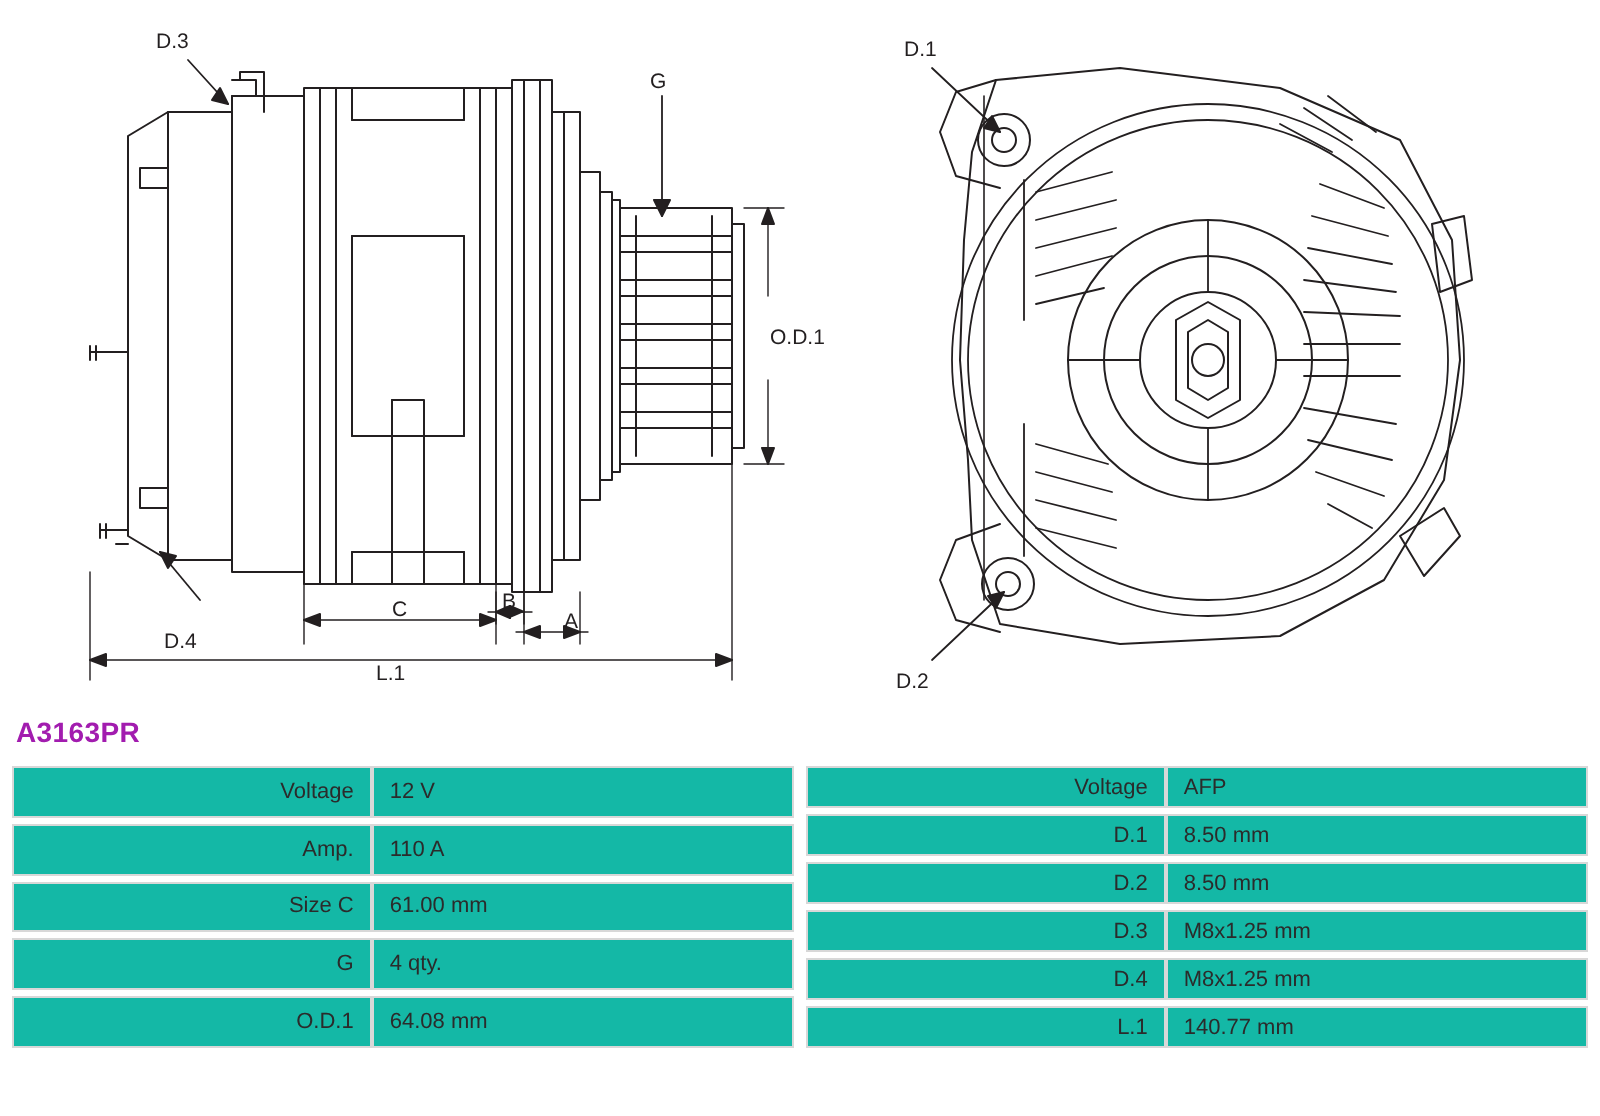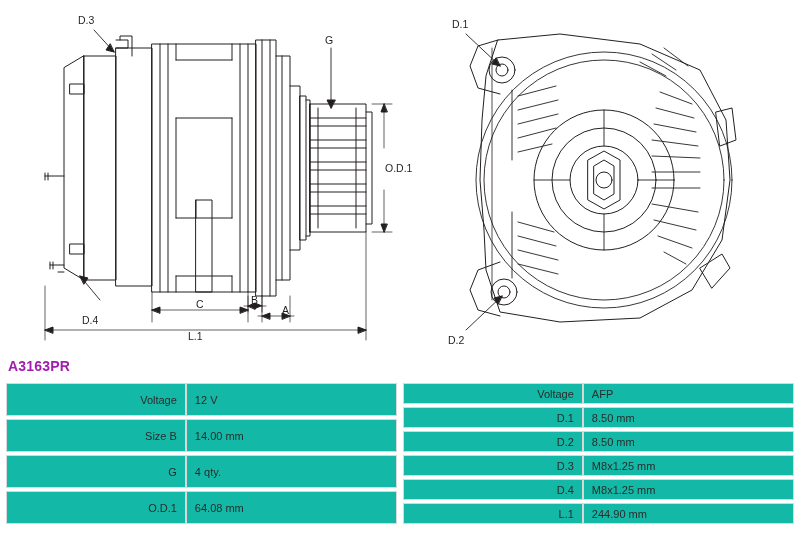--- a/index.html
+++ b/index.html
@@ -222,22 +222,26 @@
   <div class="part-number">A3163PR</div>
 
   <div class="spec-tables">
     <table class="spec">
       <tbody>
         <tr>
           <td class="label">Voltage</td>
           <td class="value">12 V</td>
         </tr>
         <tr>
-          <td class="label">Size B</td>
-          <td class="value">14.00 mm</td>
+          <td class="label">Amp.</td>
+          <td class="value">110 A</td>
+        </tr>
+        <tr>
+          <td class="label">Size C</td>
+          <td class="value">61.00 mm</td>
         </tr>
         <tr>
           <td class="label">G</td>
           <td class="value">4 qty.</td>
         </tr>
         <tr>
           <td class="label">O.D.1</td>
           <td class="value">64.08 mm</td>
         </tr>
       </tbody>
@@ -260,19 +264,19 @@
         <tr>
           <td class="label">D.3</td>
           <td class="value">M8x1.25 mm</td>
         </tr>
         <tr>
           <td class="label">D.4</td>
           <td class="value">M8x1.25 mm</td>
         </tr>
         <tr>
           <td class="label">L.1</td>
-          <td class="value">244.90 mm</td>
+          <td class="value">140.77 mm</td>
         </tr>
       </tbody>
     </table>
   </div>
 
 </div>
 
 </body></html>

